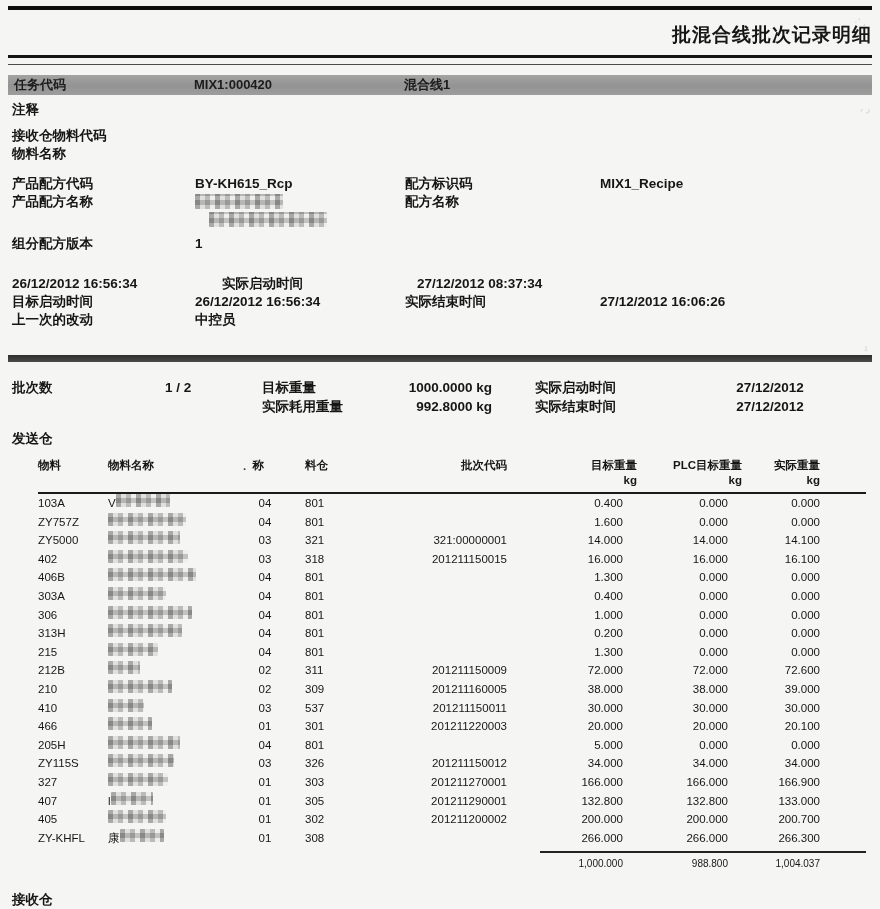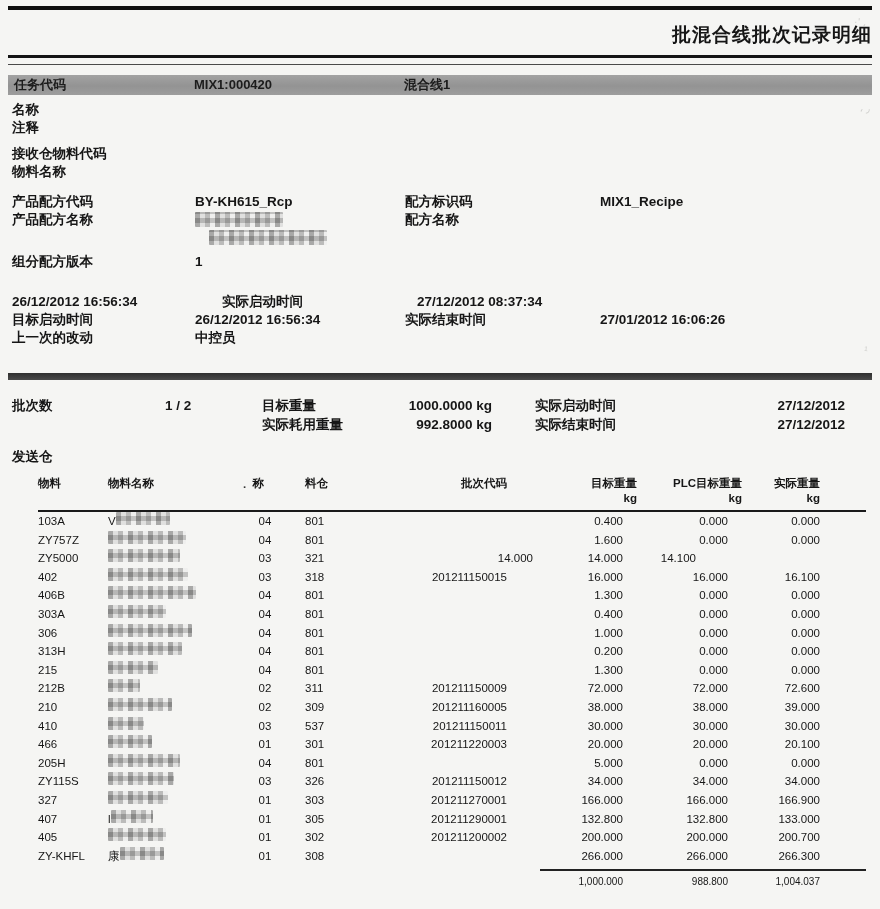--- a/index.html
+++ b/index.html
@@ -42,21 +42,21 @@
   .dark-bar{margin:26px 8px 0 8px;height:7px;background:linear-gradient(180deg,#2f2f2f,#4a4a4a);}
 
   .batch{margin-left:12px;font-size:13.5px;font-weight:700;line-height:19px;}
   .batch .row{display:flex;}
   .b-label{width:153px;}
   .b-val{width:97px;}
   .b-wlabel{width:112px;}
   .b-wval{width:118px;text-align:right;}
   .b-sp{width:43px;}
   .b-tlabel{width:160px;}
-  .b-tval{width:150px;text-align:right;}
+  .b-tval{width:150px;text-align:center;}
   .b-indent{width:250px;}
 
   .section-title{margin:14px 0 0 12px;font-size:13.5px;font-weight:700;}
 
   .stable{margin:10px 0 0 38px;width:828px;font-size:11.5px;}
   .sgrid{display:grid;grid-template-columns:70px 135px 44px 80px 180px 90px 105px 124px;}
   .shead{font-weight:700;line-height:15px;}
   .c-r{text-align:right;}
   .c-kg{padding-right:14px;}
   .c-last{padding-right:46px;}
@@ -101,23 +101,20 @@
   <div class="rule-double"></div>
 
   <div class="task-bar">
     <span class="tb-label">任务代码</span>
     <span class="tb-code">MIX1:000420</span>
     <span class="tb-line">混合线1</span>
   </div>
 
   <div class="gap6"></div>
   <div class="frow">
-      <span class="fl">名称</span>
-    </div>
-  <div class="frow">
       <span class="fl">注释</span>
     </div>
   <div class="gap8"></div>
   <div class="frow">
       <span class="fl">接收仓物料代码</span>
     </div>
   <div class="frow">
       <span class="fl">物料名称</span>
     </div>
   <div class="gap12"></div>
@@ -146,21 +143,21 @@
   <div class="gap22"></div>
   <div class="frow">
     <span class="fv">26/12/2012 16:56:34</span>
     <span class="fl2">实际启动时间</span>
     <span class="fv2">27/12/2012 08:37:34</span>
   </div>
   <div class="frow">
     <span class="fl">目标启动时间</span>
     <span class="fv">26/12/2012 16:56:34</span>
     <span class="fl2">实际结束时间</span>
-    <span class="fv2">27/01/2012 16:06:26</span>
+    <span class="fv2">27/12/2012 16:06:26</span>
   </div>
   <div class="frow">
     <span class="fl">上一次的改动</span>
     <span class="fv">中控员</span>
   </div>
 
   <div class="dark-bar"></div>
 
   <div class="batch" style="margin-top:16px">
     <div class="row">
@@ -229,20 +226,21 @@
           <div class="c-r c-kg">1.600</div>
           <div class="c-r c-kg">0.000</div>
           <div class="c-r c-last">0.000</div>
         </div>
 
         <div class="sgrid srow">
           <div>ZY5000</div>
           <div class="name-cell"><span class="prefix"></span><span class="mosaic"></span></div>
           <div style="text-align:center">03</div>
           <div style="padding-left:18px">321</div>
+          <div class="c-r" style="padding-right:40px">321:00000001</div>
           <div class="c-r c-kg">14.000</div>
           <div class="c-r c-kg">14.000</div>
           <div class="c-r c-last">14.100</div>
         </div>
 
         <div class="sgrid srow">
           <div>402</div>
           <div class="name-cell"><span class="prefix"></span><span class="mosaic"></span></div>
           <div style="text-align:center">03</div>
           <div style="padding-left:18px">318</div>

